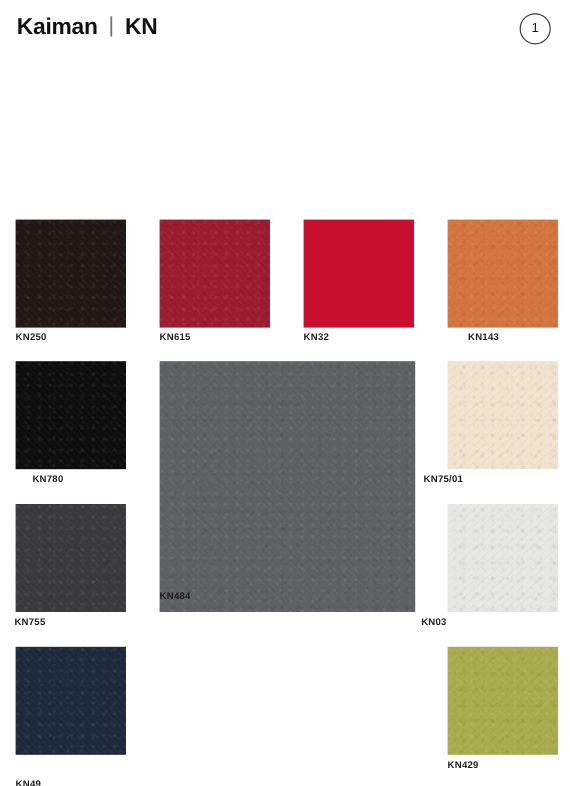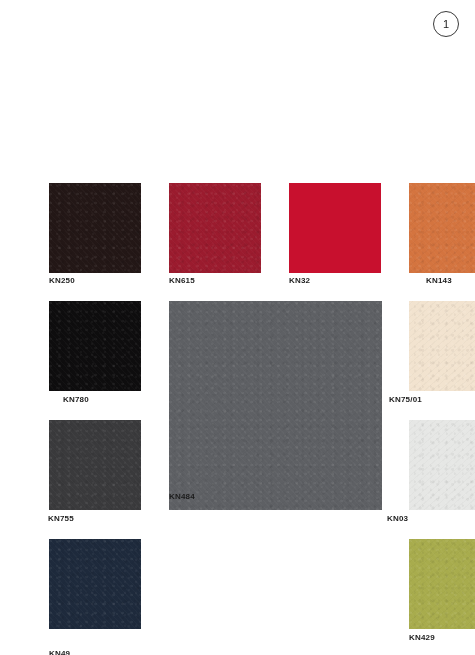--- a/index.html
+++ b/index.html
@@ -74,21 +74,20 @@
     line-height: 1;
   }
 
   
   .swatch-grid {
     position: absolute;
     left: 0;
     top: 0;
     width: 377px;
     height: 655px;
-    margin-left: 36px;
   }
   .swatch-cell {
     position: absolute;
   }
   .swatch-chip {
     width: 100%;
     height: 100%;
     position: relative;
     overflow: hidden;
   }
@@ -130,20 +129,25 @@
     letter-spacing: 0.2px;
     color: #1c1c1c;
     white-space: nowrap;
     line-height: 1;
   }
 </style>
 </head>
 <body>
 
 <div class="page-header">
+  <div class="title-block">
+    <span class="title-main">Kaiman</span>
+    <span class="title-sep">|</span>
+    <span class="title-sub">KN</span>
+  </div>
   <div class="page-badge">
     <span>1</span>
   </div>
 </div>
 
 <div class="swatch-grid">
     <div class="swatch-cell" style="left: 13px; top: 183px; width: 92px; height: 90px;">
       <div class="swatch-chip" style="background: rgb(35, 23, 22);"></div>
     </div>
     <div class="swatch-label" style="left: 13px; top: 277px;">KN250</div>

